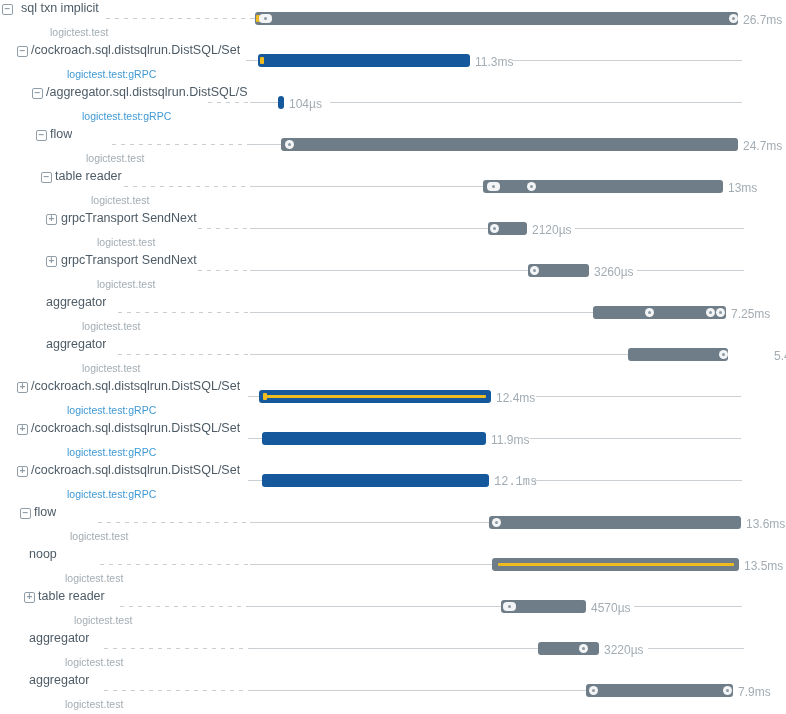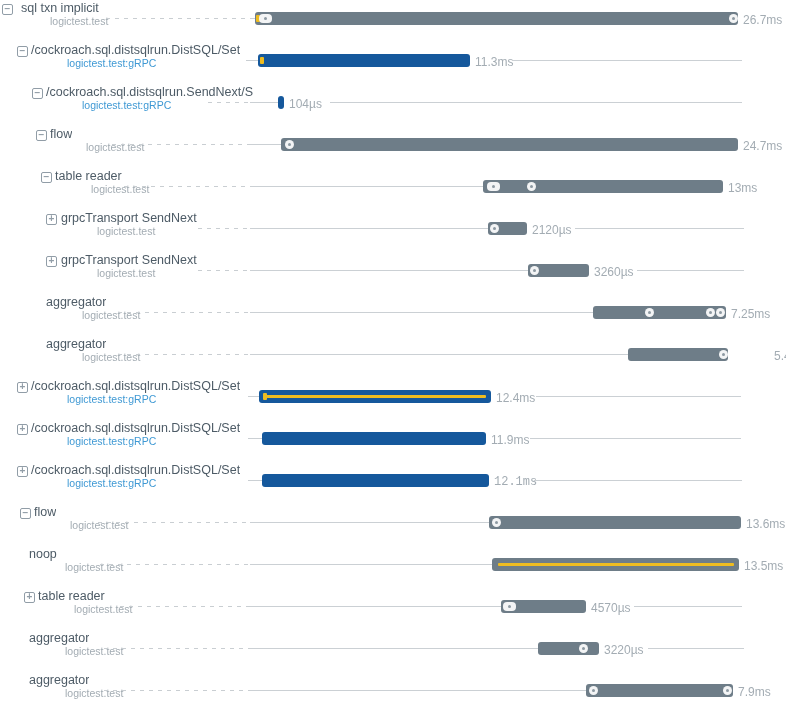--- a/index.html
+++ b/index.html
@@ -11,21 +11,21 @@
   .expand{
     position:absolute;top:4px;width:9px;height:9px;border:1px solid #919da7;border-radius:2px;
     color:#919da7;font-size:10px;line-height:8px;text-align:center;font-weight:bold;cursor:pointer;
     box-sizing:content-box;
   }
   .title{
     position:absolute;top:1px;font-size:12.5px;color:#4d5b66;white-space:nowrap;
     max-width:238px;overflow:hidden;
   }
   .subtitle{
-    position:absolute;top:15px;font-size:10.5px;color:#a3acb3;white-space:nowrap;padding-left:36px;
+    position:absolute;top:26px;font-size:10.5px;color:#a3acb3;white-space:nowrap;padding-left:36px;
   }
   .subtitle.grpc{color:#3f99d4;}
   .dashline{
     position:absolute;top:18px;height:1px;
     background:repeating-linear-gradient(90deg,#c9ced2 0 4px,transparent 4px 9px);
   }
   .solidline{position:absolute;top:18px;height:1px;background:#cbd0d4;}
   .bar{position:absolute;top:12px;height:13px;border-radius:3px;cursor:pointer;}
   .bar.gray{background:#6e7d88;}
   .bar.blue{background:#15589c;}
@@ -65,21 +65,21 @@
     <div class="subtitle grpc" style="left: 31px;">logictest.test:gRPC</div>
     <div class="dashline" style="left: 246px; width: 4px;"></div>
     <div class="solidline lead" style="left: 250px; width: 8px;"></div>
     <div class="bar blue" style="left: 258px; width: 212px;"></div>
     <div class="duration" style="left: 475px;">11.3ms</div>
     <div class="solidline trail" style="left: 512px; width: 230px;"></div>
   <div class="tick" style="left: 260px;"></div>
     </div>
     <div class="row" style="top: 84px;">
     <div class="expand" style="left: 32px;">−</div>
-    <div class="title" style="left: 46px;">/cockroach.sql.distsqlrun.SendNext/S</div>
+    <div class="title" style="left: 46px;">/aggregator.sql.distsqlrun.DistSQL/S</div>
     <div class="subtitle grpc" style="left: 46px;">logictest.test:gRPC</div>
     <div class="dashline" style="left: 208px; width: 42px;"></div>
     <div class="solidline lead" style="left: 250px; width: 28px;"></div>
     <div class="bar blue" style="left: 278px; width: 6px;"></div>
     <div class="duration" style="left: 289px;">104µs</div>
     <div class="solidline trail" style="left: 330px; width: 412px;"></div>
   </div>
     <div class="row" style="top: 126px;">
     <div class="expand" style="left: 36px;">−</div>
     <div class="title" style="left: 50px;">flow</div>

